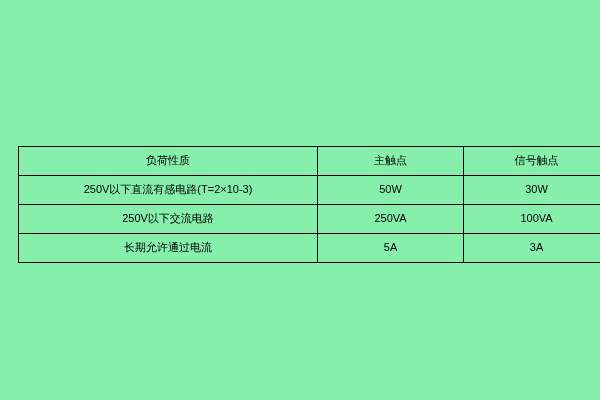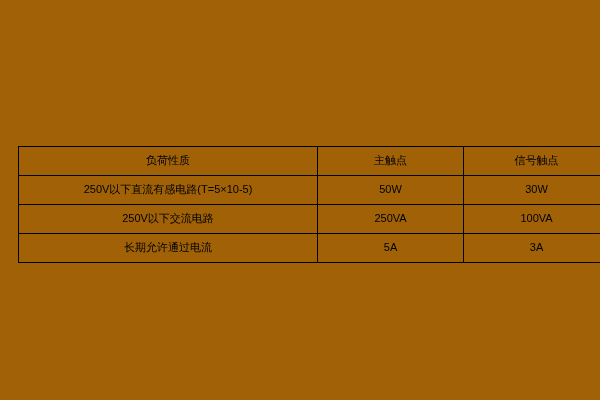--- a/index.html
+++ b/index.html
@@ -10,21 +10,21 @@
     width: 600px;
     height: 400px;
     background: #ffffff;
     font-family: "Liberation Sans", "DejaVu Sans", sans-serif;
     overflow: hidden;
   }
   .page {
     position: relative;
     width: 600px;
     height: 400px;
-    background: #a16207;
+    background: #86efac;
   }
   .table-wrap {
     position: absolute;
     left: 18px;
     top: 146px;
     width: 564px;
   }
   table.spec-table {
     border-collapse: collapse;
     width: 564px;
@@ -52,21 +52,21 @@
 <div class="page">
   <div class="table-wrap">
     <table class="spec-table">
       <tbody>
         <tr>
           <td class="col-load">负荷性质</td>
           <td class="col-main">主触点</td>
           <td class="col-signal">信号触点</td>
         </tr>
         <tr>
-          <td class="col-load">250V以下直流有感电路(T=5×10-5)</td>
+          <td class="col-load">250V以下直流有感电路(T=2×10-3)</td>
           <td class="col-main">50W</td>
           <td class="col-signal">30W</td>
         </tr>
         <tr>
           <td class="col-load">250V以下交流电路</td>
           <td class="col-main">250VA</td>
           <td class="col-signal">100VA</td>
         </tr>
         <tr>
           <td class="col-load">长期允许通过电流</td>

